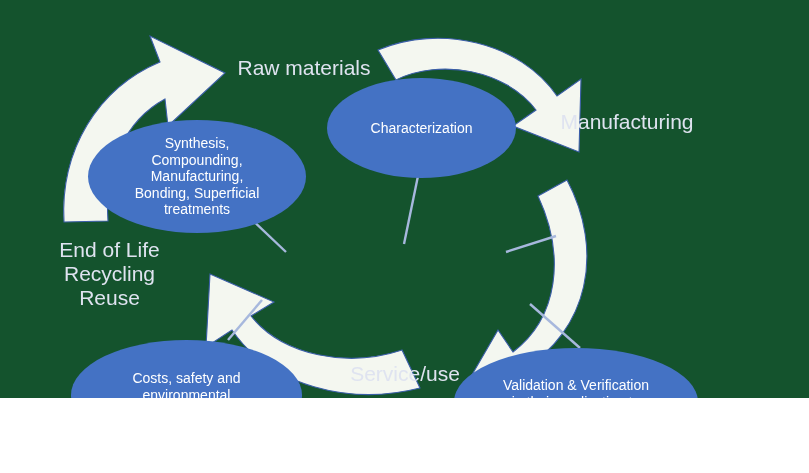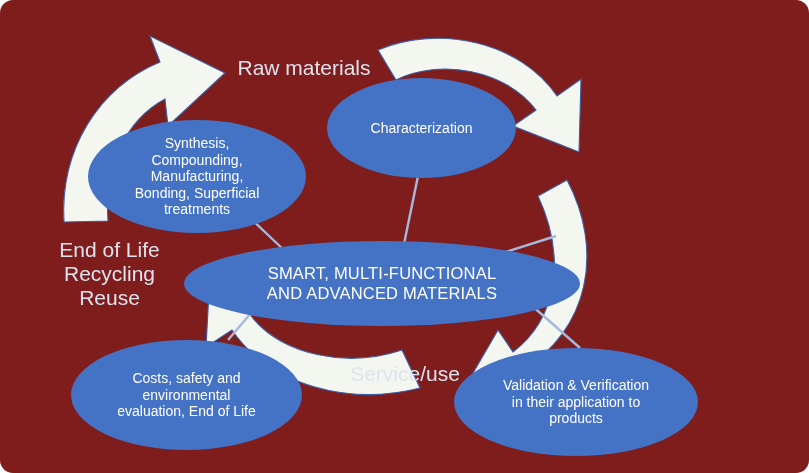--- a/index.html
+++ b/index.html
@@ -6,24 +6,23 @@
     margin: 0;
     padding: 0;
     background: #ffffff;
   }
   body {
     font-family: "Liberation Sans", sans-serif;
   }
   #canvas {
     position: relative;
     width: 809px;
-    height: 473px;
-    background: #7f1d1d;
+    height: 398px;
+    background: #14532d;
     overflow: hidden;
-    border-radius: 13px;
   }
   #cycle-svg {
     position: absolute;
     left: 0;
     top: 0;
     width: 809px;
     height: 473px;
   }
   .stage-label {
     position: absolute;
@@ -106,20 +105,21 @@
       <line x1="246" y1="214" x2="286" y2="252"></line>
       <line x1="418" y1="176" x2="404" y2="244"></line>
       <line x1="556" y1="236" x2="506" y2="252"></line>
       <line x1="530" y1="304" x2="580" y2="348"></line>
       <line x1="262" y1="300" x2="228" y2="340"></line>
     </g>
   </svg>
 
   <div class="stage-label" style="left:224px; top:56px; width:160px;">Raw materials</div>
 
+  <div class="stage-label" style="left:547px; top:110px; width:160px;">Manufacturing</div>
 
   <div class="stage-label" style="left:330px; top:362px; width:150px;">Service/use</div>
 
   <div class="stage-label" style="left:42px; top:238px; width:135px;">End of Life
 Recycling
 Reuse</div>
 
   <div class="node node-small" style="left:88px; top:120px; width:218px; height:113px;">
     <span>Synthesis,
 Compounding,
@@ -138,18 +138,14 @@
 in their application to
 products</span>
   </div>
 
   <div class="node node-small" style="left:71px; top:340px; width:231px; height:110px;">
     <span>Costs, safety and
 environmental
 evaluation, End of Life</span>
   </div>
 
-  <div class="node node-center" style="left:184px; top:241px; width:396px; height:85px;">
-    <span>SMART, MULTI-FUNCTIONAL
-AND ADVANCED MATERIALS</span>
-  </div>
 
 </div>
 
 </body></html>

